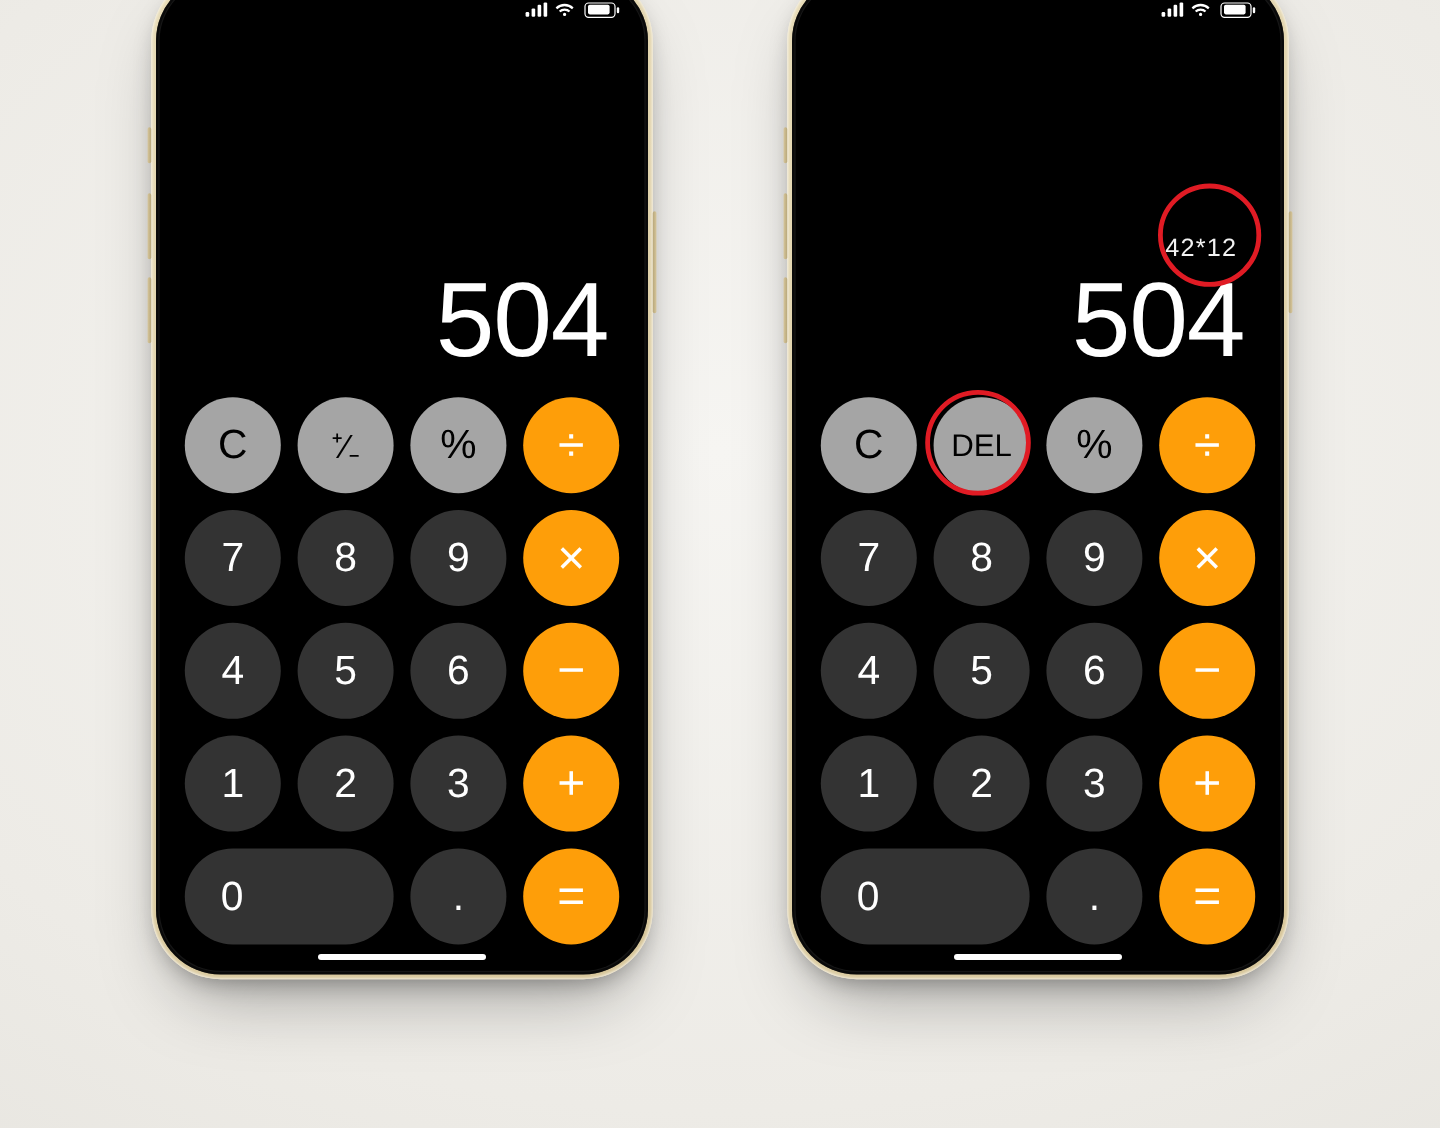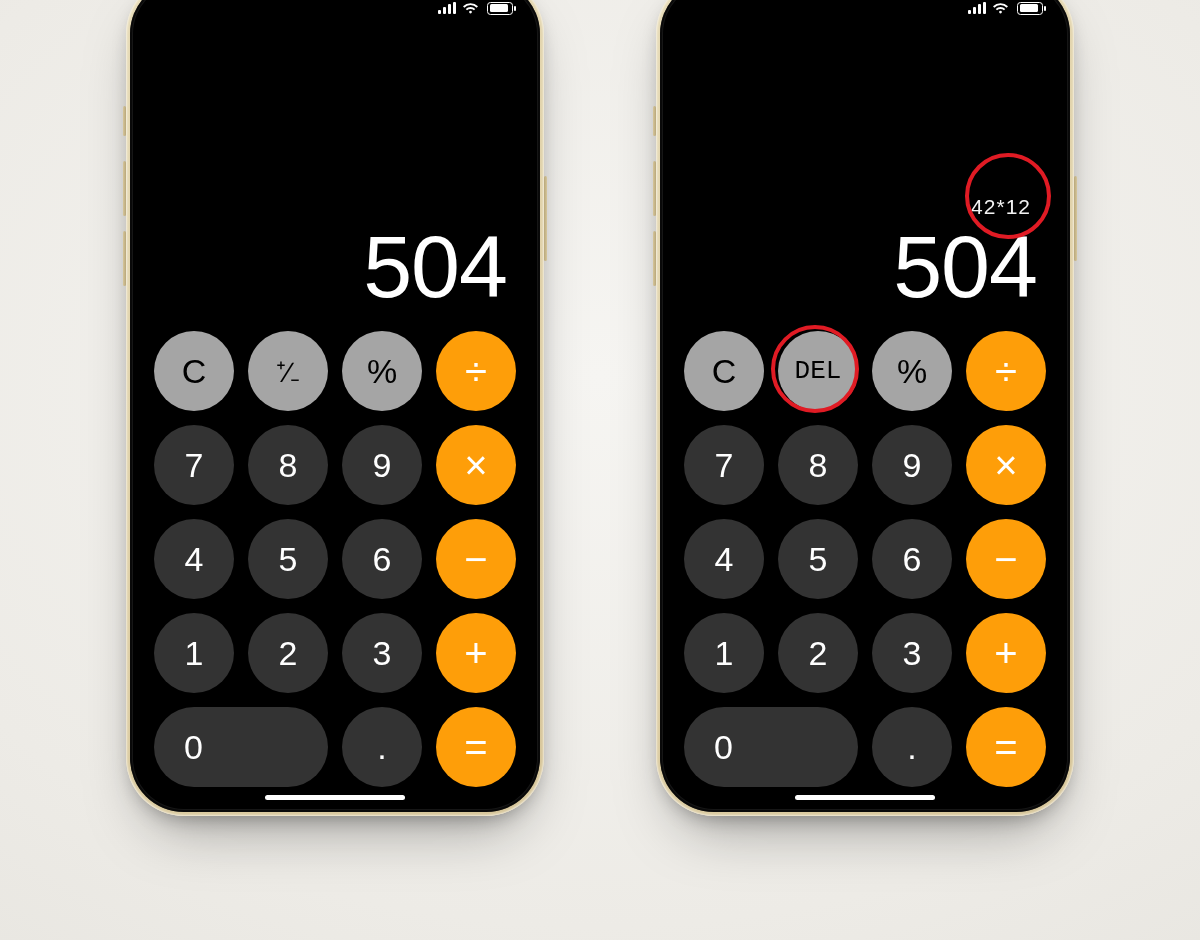--- a/index.html
+++ b/index.html
@@ -140,21 +140,21 @@
     }
     .btn.wide{
       grid-column:span 2;
       border-radius:40px;
       justify-content:flex-start;
       padding-left:30px;
     }
     .btn.light{background:var(--light-grey);color:#000;}
     .btn.dark{background:var(--dark-grey);color:#fff;}
     .btn.op{background:var(--orange);color:var(--orange-text);font-size:40px;}
-    .btn .del-txt{font-size:26px;font-weight:500;font-family:Liberation Mono, monospace;}
+    .btn .del-txt{font-size:26px;font-weight:500;}
     
     .home-ind{
       position:absolute;bottom:9px;left:50%;transform:translateX(-50%);
       width:140px;height:5px;border-radius:3px;background:#fff;z-index:6;
     }
     
     .anno{
       position:absolute;border:4px solid var(--highlight);border-radius:50%;pointer-events:none;z-index:20;
     }
     

